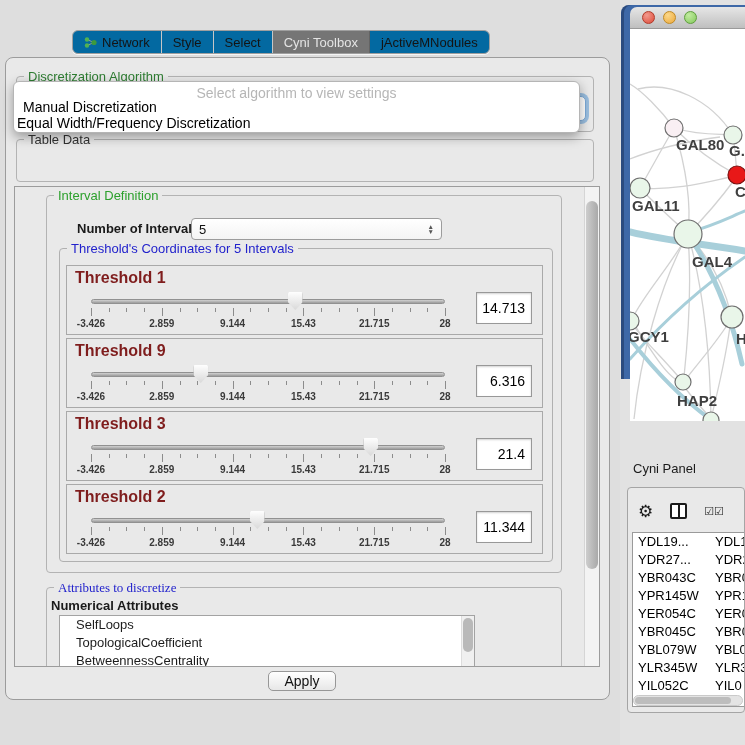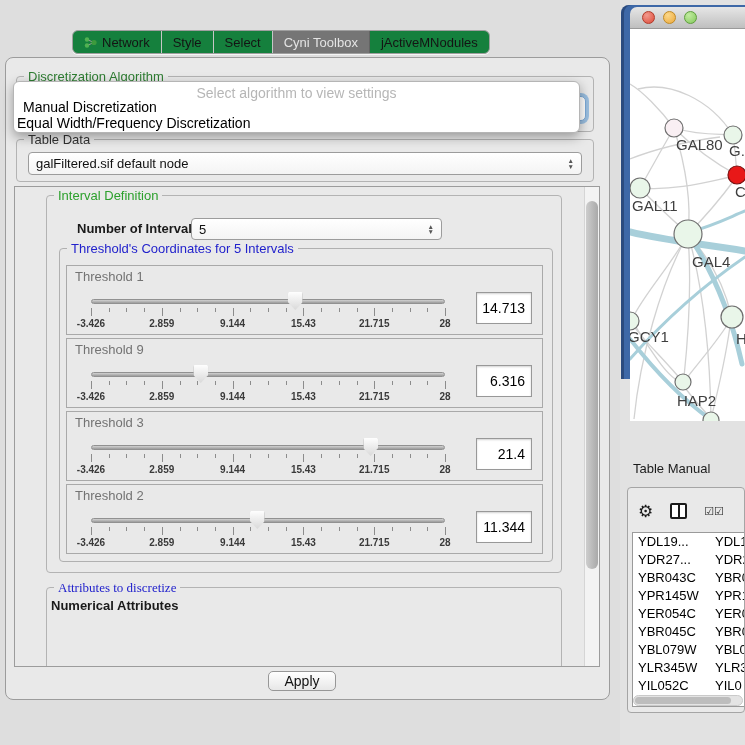--- a/index.html
+++ b/index.html
@@ -9,21 +9,21 @@
 
   
   #left-pane { position:absolute; left:0; top:0; width:620px; height:745px; background:#dedede; }
   #titlebar { position:absolute; left:0; top:0; width:620px; height:26px;
     background:linear-gradient(#f2f2f2,#dcdcdc); border-bottom:1px solid #b3b3b3; }
   #titlebar .title { position:absolute; left:8px; top:5px; font-size:13px; color:#1b1b1b; }
   #float-icon { position:absolute; right:33px; top:8px; width:10px; height:10px;
     border:1.6px solid #333; border-radius:2px; background:#fff; }
   #close-icon { position:absolute; right:12px; top:4px; font-size:13px; font-weight:bold; color:#111; }
 
-  .seg-control { position:absolute; display:flex; background:#15803d; border:1px solid #9f9f9f;
+  .seg-control { position:absolute; display:flex; background:#0369a1; border:1px solid #9f9f9f;
     border-radius:6px; overflow:hidden; box-shadow:0 1px 0 rgba(255,255,255,.7); }
   .seg { padding:0 11px; font-size:13px; color:#141414; display:flex; align-items:center; gap:5px;
     border-right:1px solid #c6c6c6; white-space:nowrap; }
   .seg:last-child { border-right:none;align-items:center; }
   .seg.active { background:#757575; color:#e4e4e4; border-right-color:#636363; }
   #top-tabs { left:72px; top:30px; height:24px; }
   #bottom-tabs { left:143px; top:704px; height:21px; }
   #bottom-tabs .seg { font-size:13px; }
 
   #main-panel { position:absolute; left:5px; top:57px; width:605px; height:643px;
@@ -63,21 +63,21 @@
 
   #interval-group { left:31px; top:8px; width:516px; height:378px; }
   #interval-group > .group-title { color:#2ca02c; }
   #num-label { position:absolute; left:30px; top:25px; font-size:13px; font-weight:bold; color:#1a1a1a; }
   #num-combo { left:144px; top:22px; width:251px; height:22px; }
 
   #thresh-group { left:12px; top:52px; width:494px; height:314px; border-color:#b0b0b0; }
   #thresh-group > .group-title { color:#2222cc; }
   .tpanel { position:absolute; left:6px; width:477px; height:70px;
     border:1px solid #a9a9a9; background:#e9e9e9; }
-  .t-title { position:absolute; left:8px; top:3px; font-size:13px; font-weight:normal; color:#737373; }
+  .t-title { position:absolute; left:8px; top:3px; font-size:16px; font-weight:bold; color:#7f1d1d; }
   .track { position:absolute; left:24px; top:33px; width:354px; height:5px;
     background:linear-gradient(#d2d2d2,#9b9b9b); border:1px solid #919191; border-radius:3px; }
   .handle { position:absolute; top:26px; width:15px; height:18px;
     background:linear-gradient(#fefefe,#d9d9d9);
     clip-path:polygon(8% 0,92% 0,100% 10%,100% 55%,50% 100%,0 55%,0 10%);
     filter:drop-shadow(0 0 1px #777); transform:translateX(-50%); }
   .ticks { position:absolute; left:24px; top:42px; width:354px; height:8px; }
   .tick { position:absolute; top:0; width:1px; background:#8c8c8c; }
   .tlabels { position:absolute; left:24px; top:52px; width:354px; height:12px; }
   .tlabel { position:absolute; transform:translateX(-50%); font-size:10px; font-weight:bold;
@@ -97,21 +97,21 @@
   #attr-vthumb { position:absolute; left:1px; top:2px; width:10px; height:34px;
     background:#b9b9b9; border-radius:5px; }
 
   #apply-btn { position:absolute; left:268px; top:671px; width:68px; height:20px;
     background:linear-gradient(#ffffff,#e7e7e7); border:1px solid #979797; border-radius:5px;
     font-size:14px; text-align:center; line-height:18px; color:#111; }
 
   
   #right-pane { position:absolute; left:620px; top:0; width:125px; height:745px; background:#e2e2e2; }
   #net-window { position:absolute; left:1px; top:5px; width:124px; height:374px;
-    background:#3e68a7; border-radius:8px 0 0 0; box-shadow:inset 3px 0 0 rgba(20,40,80,.45); }
+    background:#3e68a7; border-radius:8px 0 0 0; box-shadow:inset 3px 0 0 rgba(20,40,80,.45);font-weight:bold; }
   #net-titlebar { position:absolute; left:9px; top:2px; width:115px; height:22px;
     background:linear-gradient(#e6e6e6,#bfbfbf); border-radius:7px 0 0 0;
     border-bottom:1px solid #9a9a9a; }
   .light { position:absolute; top:4px; width:13px; height:13px; border-radius:50%; }
   #light-red { left:12px; background:radial-gradient(circle at 35% 30%,#f29a8e,#dd4a38); border:1px solid #b03a2a; }
   #light-yellow { left:33px; background:radial-gradient(circle at 35% 30%,#fbd88a,#eca83b); border:1px solid #c08a24; }
   #light-green { left:54px; background:radial-gradient(circle at 35% 30%,#c2eba0,#83c95c); border:1px solid #5f9e3c; }
   #net-canvas { position:absolute; left:9px; top:24px; width:115px; height:392px;
     background:#fff; overflow:hidden; }
   #net-canvas svg { display:block; }
@@ -188,27 +188,20 @@
     <div id="popup">
       <div id="popup-hint">Select algorithm to view settings</div>
       <div id="popup-items">
           <div class="popup-item" style="top: 17px; font-weight: normal; margin-left: 6px;">Manual Discretization</div>
           <div class="popup-item" style="top: 33px;">Equal Width/Frequency Discretization</div>
         </div>
     </div>
 
     <div id="tabledata-group" class="group">
       <span class="group-title">Table Data</span>
-      <div class="combo" style="left:11px; top:12px; width:554px; height:23px;">
-        <span>galFiltered.sif default node</span>
-        <span class="spinner">
-            <span>▲</span>
-            <span>▼</span>
-          </span>
-      </div>
     </div>
 
     <div id="scroll-area">
 
       <div id="interval-group" class="group">
         <span class="group-title">Interval Definition</span>
         <span id="num-label">Number of Intervals</span>
         <div id="num-combo" class="combo">
           <span>5</span>
           <span class="spinner">
@@ -368,20 +361,30 @@
                 <div class="handle" style="left: 190.378px;"></div>
                 <div class="vbox">11.344</div>
               </div>
             </div>
         </div>
       </div>
 
       <div id="attr-group" class="group">
         <span class="group-title">Attributes to discretize</span>
         <span id="attr-label">Numerical Attributes</span>
+        <div id="attr-list">
+          <div id="attr-items">
+              <div class="attr-item">SelfLoops</div>
+              <div class="attr-item">TopologicalCoefficient</div>
+              <div class="attr-item">BetweennessCentrality</div>
+            </div>
+          <div id="attr-vscroll">
+            <div id="attr-vthumb"></div>
+          </div>
+        </div>
       </div>
 
       <div id="main-vscroll">
         <div id="main-vthumb"></div>
       </div>
     </div>
 
     <div id="apply-btn">Apply</div>
 
   </div>
@@ -442,21 +445,21 @@
               <circle cx="102" cy="288" r="11" fill="#e9f6e9" stroke="#6f6f6f" stroke-width="1.2"></circle>
               <text x="106" y="315" class="node-label">H</text>
               <circle cx="53" cy="353" r="8" fill="#e9f6e9" stroke="#6f6f6f" stroke-width="1.2"></circle>
               <text x="47" y="377" class="node-label">HAP2</text>
               <circle cx="81" cy="391" r="8" fill="#e9f6e9" stroke="#6f6f6f" stroke-width="1.2"></circle>
             </g>
         </svg>
       </div>
     </div>
 
-    <span id="tablepanel-title">Table Manual</span>
+    <span id="tablepanel-title">Cyni Panel</span>
 
     <div id="table-panel">
       <div id="tp-toolbar">
         <span id="gear-ic">⚙</span>
         <span id="cols-ic"></span>
         <span id="checks-ic">☑☑</span>
       </div>
       <div id="tp-table">
         <div id="tp-rows">
             <div class="tr">

